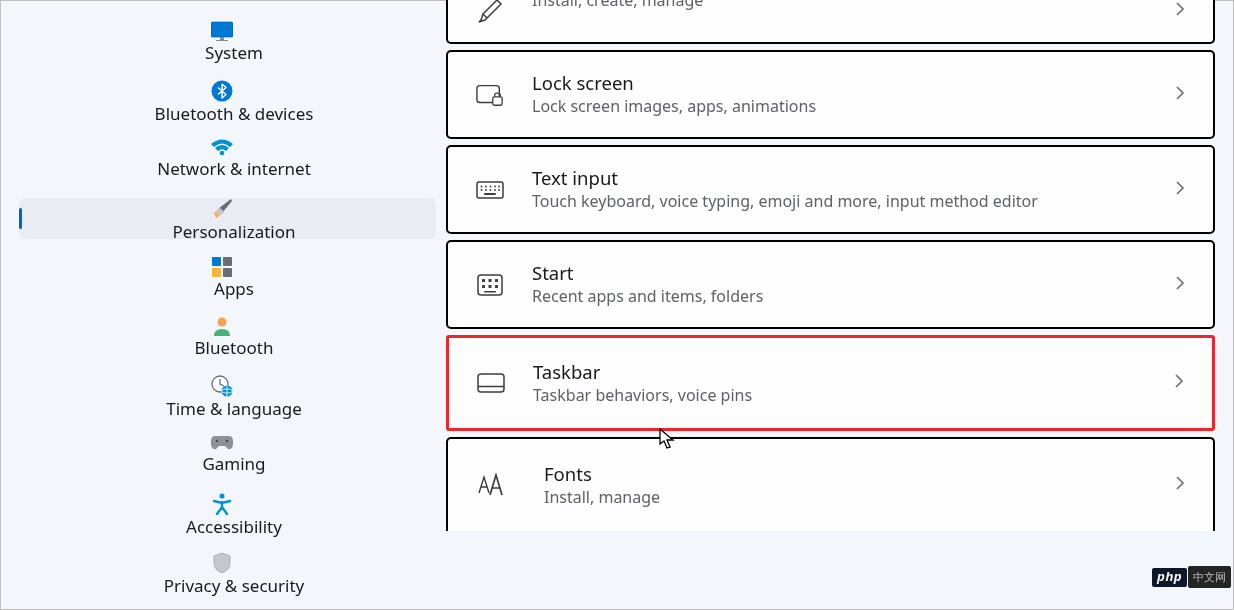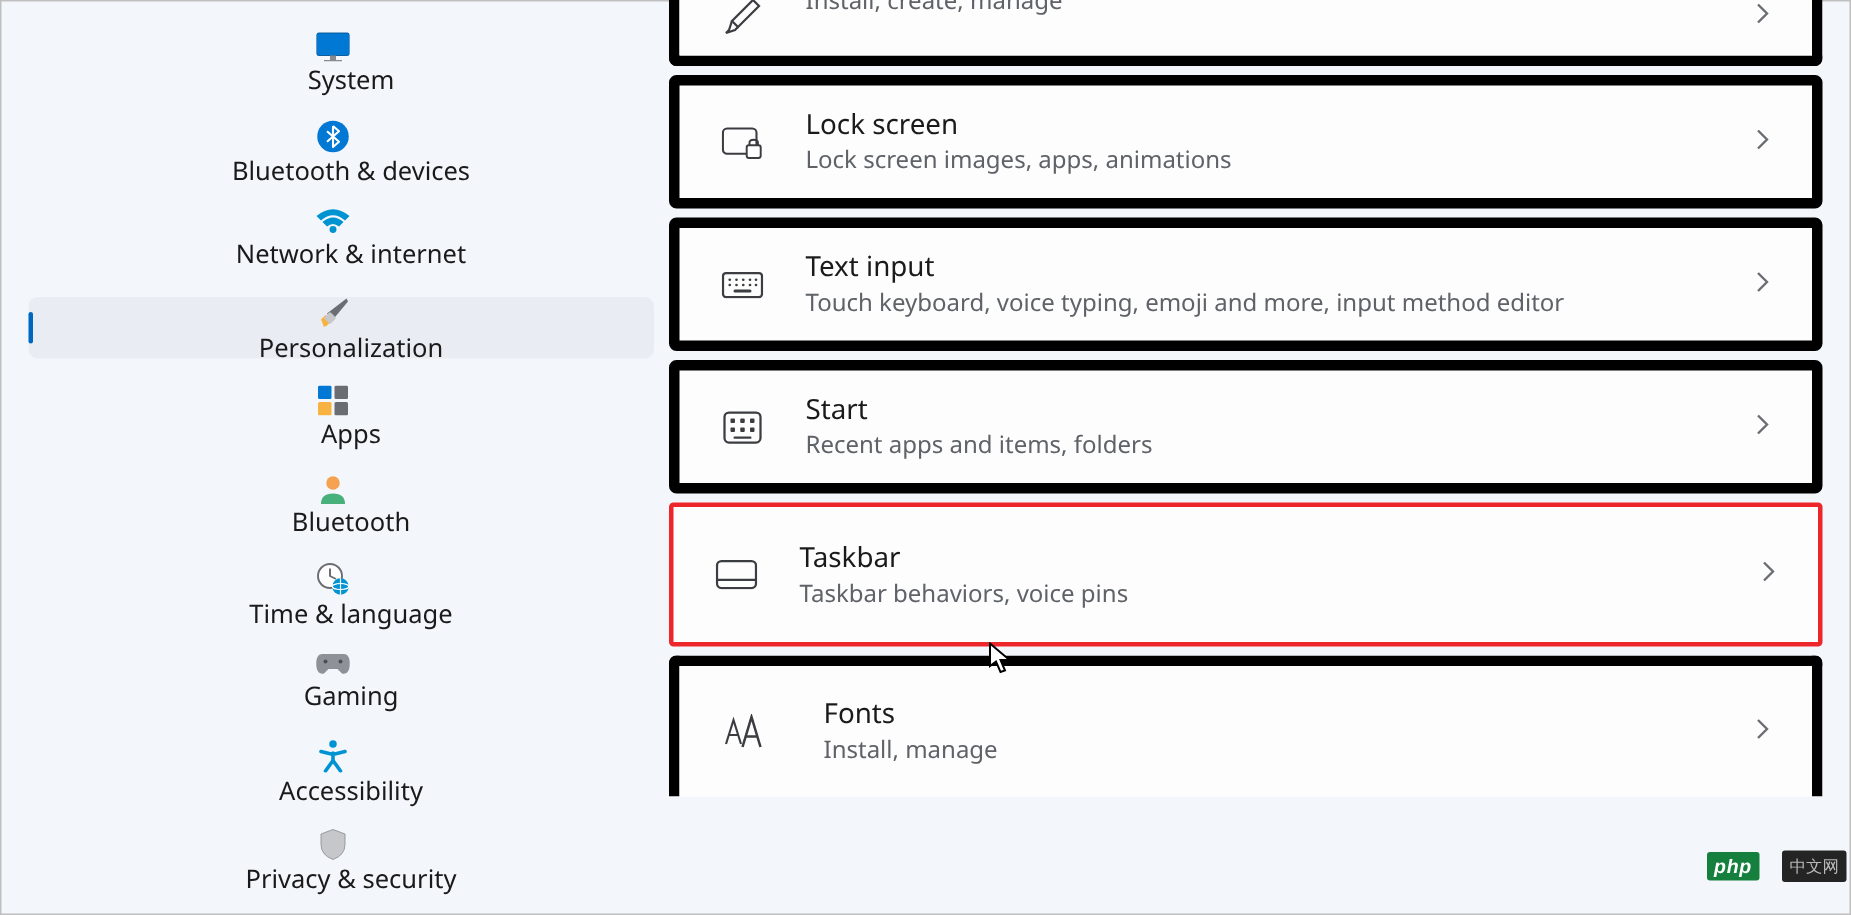--- a/index.html
+++ b/index.html
@@ -60,21 +60,21 @@
       background: #0067c0;
     }
     
     .content {
       flex: 1;
       padding-top: 0;
       padding-right: 18px;
     }
     .card {
       background: #fdfdfe;
-      border: 7px solid #000000;
+      border: 2px solid #000000;
       border-radius: 5px;
       height: 89px;
       margin-bottom: 6px;
       display: flex;
       align-items: center;
       padding: 0 28px;
       cursor: pointer;
       position: relative;
     }
     .card.partial-top {
@@ -131,37 +131,37 @@
     
     .php-badge {
       position: absolute;
       right: 3px;
       bottom: 22px;
       display: flex;
       align-items: center;
       z-index: 60;
     }
     .php-badge .php-txt {
-      background: #15803d;
+      background: #0f172a;
       color: #fff;
       font-size: 13px;
       font-weight: 600;
       padding: 2px 5px;
       border-radius: 2px;
       letter-spacing: 0.5px;
       font-style: italic;
-      font-family: Liberation Sans, sans-serif;
+      font-family: Liberation Mono, monospace;
     }
     .php-badge .php-cn {
       background: #242424;
       color: #b9b9b9;
       font-size: 11px;
       padding: 3px 5px;
       border-radius: 2px;
-      margin-left: 15px;
+      margin-left: 1px;
     }
   </style>
 </head>
 <body>
 
 <div class="app-frame">
 
   <div class="sidebar">
 
     <div class="nav-item">

